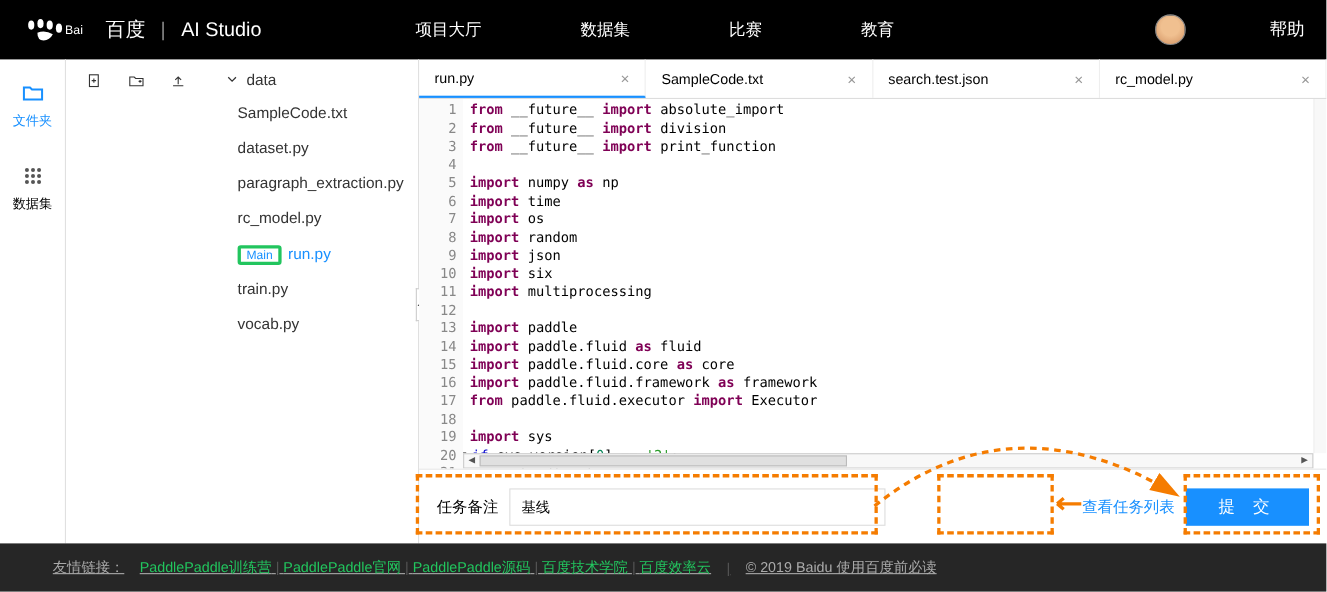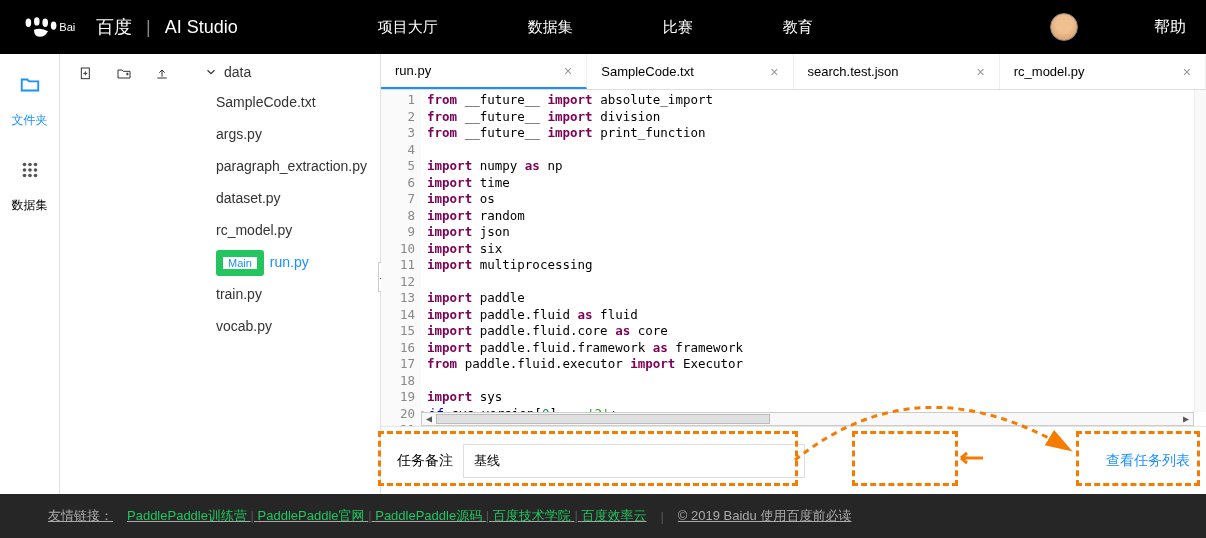--- a/index.html
+++ b/index.html
@@ -7,31 +7,31 @@
   .topbar { background: #000; height: 54px; display: flex; align-items: center; color: #fff; padding: 0 20px; }
   .logo { display: flex; align-items: center; gap: 6px; font-size: 18px; }
   .logo svg { width: 70px; height: 24px; }
   .logo-sep { margin: 0 8px; color: #888; }
   .nav { display: flex; gap: 90px; margin-left: 140px; font-size: 15px; text-align: center; }
   .nav-item { cursor: pointer; }
   .topbar-right { margin-left: auto; display: flex; align-items: center; gap: 76px; }
   .avatar { width: 28px; height: 28px; border-radius: 50%; background: radial-gradient(circle at 50% 40%, #f0c090 40%, #d09060 100%); border: 1px solid #888; }
   .main { display: flex; height: 440px; }
   .leftrail { width: 60px; border-right: 1px solid #e0e0e0; display: flex; flex-direction: column; align-items: center; padding-top: 20px; gap: 30px; }
-  .rail-item { display: flex; flex-direction: column; align-items: center; gap: 16px; font-size: 12px; cursor: pointer; }
+  .rail-item { display: flex; flex-direction: column; align-items: center; gap: 6px; font-size: 12px; cursor: pointer; }
   .rail-item.active { color: #1890ff; }
   .rail-item svg { width: 22px; height: 22px; }
   .filepanel { width: 320px; display: flex; flex-direction: row; }
   .file-toolbar { display: flex; gap: 22px; padding: 12px 18px 8px; }
   .file-toolbar svg { width: 16px; height: 16px; cursor: pointer; }
   .file-tree { padding: 4px 12px 12px 12px; font-size: 14px; color: #333; }
   .folder-row { display: flex; align-items: center; gap: 6px; padding: 6px 4px; cursor: pointer; }
   .file-row { padding: 8px 4px 8px 16px; cursor: pointer; }
   .file-row.active .file-label { color: #1890ff; }
-  .main-badge { border: 7px solid #22c55e; color: #1890ff; border-radius: 3px; font-size: 11px; padding: 0 5px; margin-right: 6px; }
+  .main-badge { border: 3px solid #22c55e; color: #1890ff; border-radius: 3px; font-size: 11px; padding: 0 5px; margin-right: 6px; }
   .collapse-btn { position: absolute; left: 378px; top: 262px; width: 10px; height: 30px; background: #fff; border: 1px solid #ccc; border-right: none; display: flex; align-items: center; justify-content: center; cursor: pointer; font-size: 10px; }
   .editor-area { flex: 1; display: flex; flex-direction: column; border-left: 1px solid #e0e0e0; min-width: 0; }
   .tabs { display: flex; height: 36px; border-bottom: 1px solid #ddd; font-size: 13px; }
   .tab { flex: 1; display: flex; align-items: center; justify-content: space-between; padding: 0 14px; border-right: 1px solid #eee; cursor: pointer; min-width: 0; }
   .tab.active { border-bottom: 2px solid #1890ff; }
   .tab-close { color: #999; cursor: pointer; font-size: 14px; }
   .code-area { flex: 1; display: flex; font-family: Consolas, Menlo, monospace; font-size: 12.5px; line-height: 1.32; overflow: hidden; position: relative; background: #fff; }
   .gutter { width: 40px; background: #fafafa; text-align: right; padding: 2px 6px 2px 0; color: #888; user-select: none; }
   .gutter div { height: 1.32em; }
   .code { flex: 1; padding: 2px 6px; white-space: pre; overflow: hidden; }
@@ -127,23 +127,22 @@
     </div>
     <div class="file-tree">
       <div class="folder-row">
         <svg width="14" height="14" viewBox="0 0 24 24">
             <path d="M6 9l6 6 6-6" fill="none" stroke="#333" stroke-width="2"></path>
           </svg>
         <span>data</span>
       </div>
       <div id="file-list">
           <div class="file-row"><span class="file-label">SampleCode.txt</span></div>
-          <div class="file-row"><span class="file-label">args.py</span></div>
+          <div class="file-row"><span class="file-label">dataset.py</span></div>
           <div class="file-row"><span class="file-label">paragraph_extraction.py</span></div>
-          <div class="file-row"><span class="file-label">dataset.py</span></div>
           <div class="file-row"><span class="file-label">rc_model.py</span></div>
           <div class="file-row active"><span class="main-badge">Main</span><span class="file-label">run.py</span></div>
           <div class="file-row"><span class="file-label">train.py</span></div>
           <div class="file-row"><span class="file-label">vocab.py</span></div>
         </div>
     </div>
   </div>
 
   <div class="collapse-btn">◀</div>
 
@@ -197,20 +196,21 @@
         <div class="hscroll-track">
             <div class="hscroll-thumb"></div>
           </div>
         <div class="hscroll-arrow">▶</div>
       </div>
     </div>
     <div class="task-bar">
       <span class="task-label">任务备注</span>
       <input class="task-input" value="基线" style="">
       <a class="task-link">查看任务列表</a>
+      <button class="btn-submit">提 交</button>
     </div>
   </div>
 </div>
 
 <div class="footer">
   <span>友情链接：</span>
   <span id="footer-links"><a>PaddlePaddle训练营</a> <span class="sep">|</span> <a>PaddlePaddle官网</a> <span class="sep">|</span> <a>PaddlePaddle源码</a> <span class="sep">|</span> <a>百度技术学院</a> <span class="sep">|</span> <a>百度效率云</a></span>
   <span class="sep">|</span>
   <span>© 2019 Baidu 使用百度前必读</span>
 </div>

